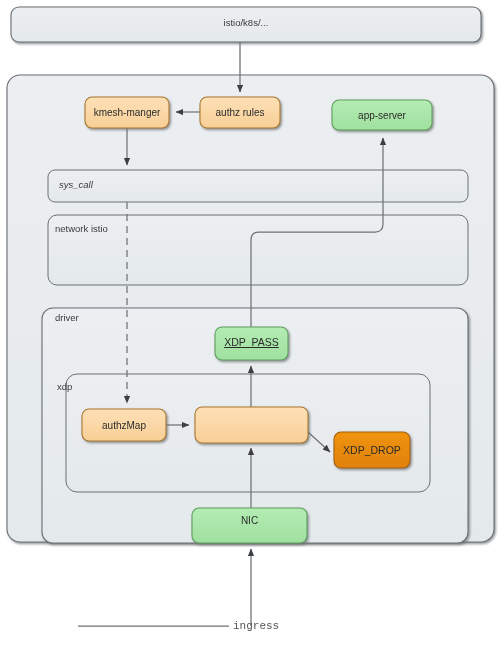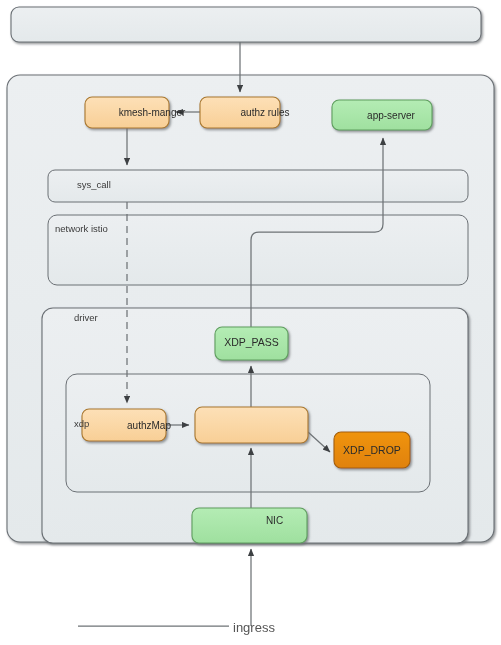--- a/index.html
+++ b/index.html
@@ -14,25 +14,25 @@
     font-family:"Liberation Sans","DejaVu Sans",sans-serif;
     white-space:pre;
   }
   .group-label{
     position:absolute;color:#3a3a3a;
     font-family:"Liberation Sans","DejaVu Sans",sans-serif;
     font-size:9.5px;white-space:pre;
   }
   .edge-label{
     position:absolute;color:#555;
-    font-family:Liberation Sans, sans-serif;
-    font-size:13px;white-space:pre;
+    font-family:Liberation Mono, monospace;
+    font-size:11px;white-space:pre;
   }
   .fs11{font-size:10.5px;}
-  .fs10{font-size:10px;margin-left:25px;}
+  .fs10{font-size:10px;}
 </style>
 </head>
 <body>
 
 <div id="stage">
 
   <svg id="diagram" viewBox="0 0 501 645">
     <defs>
       <marker id="arrowhead" markerWidth="9" markerHeight="9" refX="7.2" refY="3.2" orient="auto" markerUnits="userSpaceOnUse">
         <path d="M0,0 L7.6,3.2 L0,6.4 z" fill="#3d4043"></path>
@@ -118,28 +118,29 @@
       <rect x="82" y="409" width="84" height="32" rx="7" ry="7" fill="url(#gradOrange)" stroke="#a9782f" stroke-width="1.1" filter="url(#softShadow)"></rect>
 
       <rect x="195" y="407" width="113" height="36" rx="7" ry="7" fill="url(#gradOrange)" stroke="#a9782f" stroke-width="1.1" filter="url(#softShadow)"></rect>
 
       <rect x="334" y="432" width="76" height="36" rx="7" ry="7" fill="url(#gradDarkOrange)" stroke="#a35f06" stroke-width="1.1" filter="url(#softShadow)"></rect>
 
       <rect x="192" y="508" width="115" height="35" rx="7" ry="7" fill="url(#gradGreen)" stroke="#5f9e5f" stroke-width="1.1" filter="url(#softShadow)"></rect>
     </g>
   </svg>
 
-  <div class="group-label" style="left:77px;top:179px;">sys_call</div>
+  <div class="group-label" style="left:11px;top:17px;width:470px;text-align:center;">istio/k8s/...</div>
+  <div class="group-label" style="left:59px;top:179px;font-style:italic;">sys_call</div>
   <div class="group-label" style="left:55px;top:223px;">network istio</div>
-  <div class="group-label" style="left:55px;top:312px;margin-left:19px;">driver</div>
-  <div class="group-label" style="left:74px;top:381px;margin-top:37px;">xdp</div>
+  <div class="group-label" style="left:55px;top:312px;">driver</div>
+  <div class="group-label" style="left:57px;top:381px;">xdp</div>
 
   <div class="node-label fs10" style="left:85px;top:97px;width:84px;height:31px;">kmesh-manger</div>
   <div class="node-label fs10" style="left:200px;top:97px;width:80px;height:31px;border-radius:7px;">authz rules</div>
-  <div class="node-label fs10" style="left:316px;top:100px;width:100px;height:30px;">app-server</div>
-  <div class="node-label fs11" style="left:215px;top:327px;width:73px;height:30px;">XDP_PASS</div>
+  <div class="node-label fs10" style="left:332px;top:100px;width:100px;height:30px;">app-server</div>
+  <div class="node-label fs11" style="left:215px;top:327px;width:73px;height:30px;text-decoration:underline;">XDP_PASS</div>
   <div class="node-label fs10" style="left:82px;top:409px;width:84px;height:32px;">authzMap</div>
   <div class="node-label fs11" style="left:334px;top:432px;width:76px;height:36px;color:#2b2b2b;">XDP_DROP</div>
   <div class="node-label fs10" style="left:192px;top:508px;width:115px;height:25px;">NIC</div>
 
   <div class="edge-label" style="left:233px;top:620px;">ingress</div>
 
 </div>
 
 </body></html>

